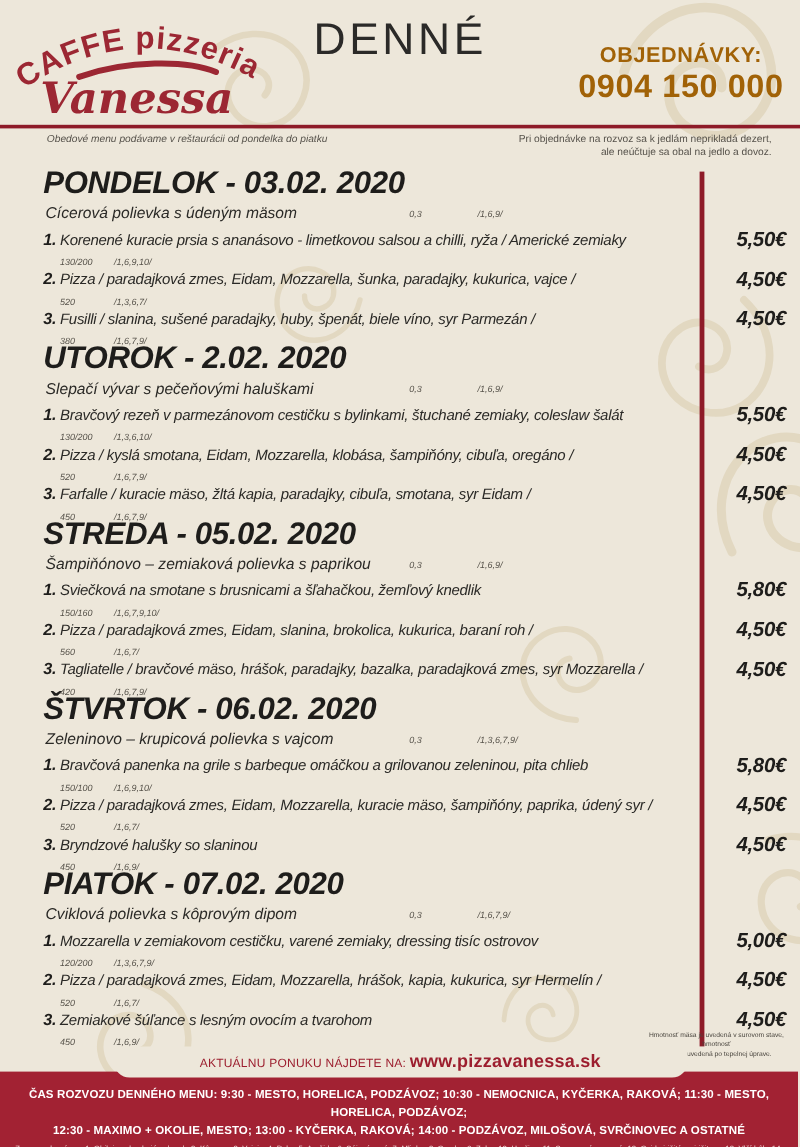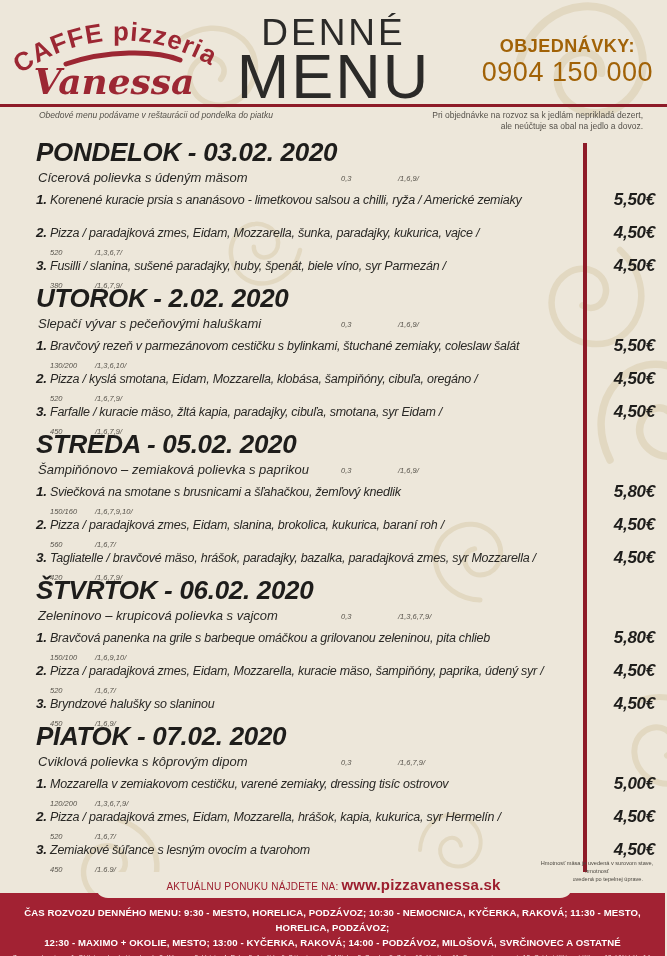--- a/index.html
+++ b/index.html
@@ -8,21 +8,21 @@
   .ornaments{position:absolute;inset:0;pointer-events:none;}
 
   
   .header{position:absolute;top:0;left:0;width:667px;height:106px;}
   .logo{position:absolute;left:14px;top:8px;}
   .title-block{position:absolute;left:0;right:0;top:14px;text-align:center;color:#2B2A28;}
   .title-line1{font-size:37px;letter-spacing:3px;font-weight:400;line-height:1;}
   .title-line2{font-size:63px;letter-spacing:2px;font-weight:400;line-height:0.82;}
   .orders{position:absolute;right:14px;top:36px;text-align:center;color:#a16207;}
   .orders-label{font-size:18px;font-weight:bold;letter-spacing:0.5px;line-height:1.2;}
-  .orders-phone{font-size:27px;font-weight:normal;letter-spacing:0.5px;line-height:1.1;}
+  .orders-phone{font-size:27px;font-weight:bold;letter-spacing:0.5px;line-height:1.1;}
   .red-rule{position:absolute;top:104px;left:0;width:667px;height:3px;background:#8E1B28;}
 
   .subheader{position:absolute;top:110px;left:0;width:667px;}
   .sub-left{position:absolute;left:39px;top:0;font-size:8.5px;color:#55514A;line-height:1.35;font-style:italic;}
   .sub-right{position:absolute;right:24px;top:0;font-size:8.5px;color:#55514A;line-height:1.35;text-align:right;}
 
   
   .menu{position:absolute;top:138px;left:0;width:667px;}
   .day{height:146px;padding-left:36px;box-sizing:border-box;font-style:italic;}
   .day-title{font-size:26px;font-weight:bold;color:#1E1D1B;margin:0 0 3px 0;line-height:1.1;letter-spacing:-0.3px;}
@@ -77,21 +77,20 @@
         </defs>
       <text font-family="Liberation Sans, sans-serif" font-size="26" font-weight="bold" fill="#9C2733" letter-spacing="1">
         <textPath href="#arcpath">CAFFE pizzeria</textPath>
       </text>
       <path d="M 52 56 C 92 42, 142 42, 166 52" fill="none" stroke="#9C2733" stroke-width="5" stroke-linecap="round"></path>
       <text x="100" y="86" text-anchor="middle" font-family="DejaVu Serif, serif" font-style="italic" font-weight="bold" font-size="36" fill="#9C2733">Vanessa</text>
     </svg>
 
     <div class="title-block">
       <div class="title-line1">DENNÉ</div>
-      <div class="title-line2">MENU</div>
     </div>
 
     <div class="orders">
       <div class="orders-label">OBJEDNÁVKY:</div>
       <div class="orders-phone">0904 150 000</div>
     </div>
   </div>
 
   <div class="red-rule"></div>
 
@@ -107,20 +106,21 @@
 
   <div class="menu">
 
     <section class="day">
       <h2 class="day-title">PONDELOK - 03.02. 2020</h2>
       <div class="soup-row">
         <span class="soup-name">Cícerová polievka s údeným mäsom</span><span class="mini mini-w">0,3</span><span class="mini">/1,6,9/</span>
       </div>
       <div class="item">
         <div class="item-line"><span class="item-num">1.</span> <span>Korenené kuracie prsia s ananásovo - limetkovou salsou a chilli, ryža / Americké zemiaky</span><span class="price">5,50€</span></div>
+        <div class="item-sub"><span class="sub-w">130/200</span><span class="sub-a">/1,6,9,10/</span></div>
       </div>
       <div class="item">
         <div class="item-line"><span class="item-num">2.</span> <span>Pizza / paradajková zmes, Eidam, Mozzarella, šunka, paradajky, kukurica, vajce /</span><span class="price">4,50€</span></div>
         <div class="item-sub"><span class="sub-w">520</span><span class="sub-a">/1,3,6,7/</span></div>
       </div>
       <div class="item">
         <div class="item-line"><span class="item-num">3.</span> <span>Fusilli / slanina, sušené paradajky, huby, špenát, biele víno, syr Parmezán /</span><span class="price">4,50€</span></div>
         <div class="item-sub"><span class="sub-w">380</span><span class="sub-a">/1,6,7,9/</span></div>
       </div>
     </section>

